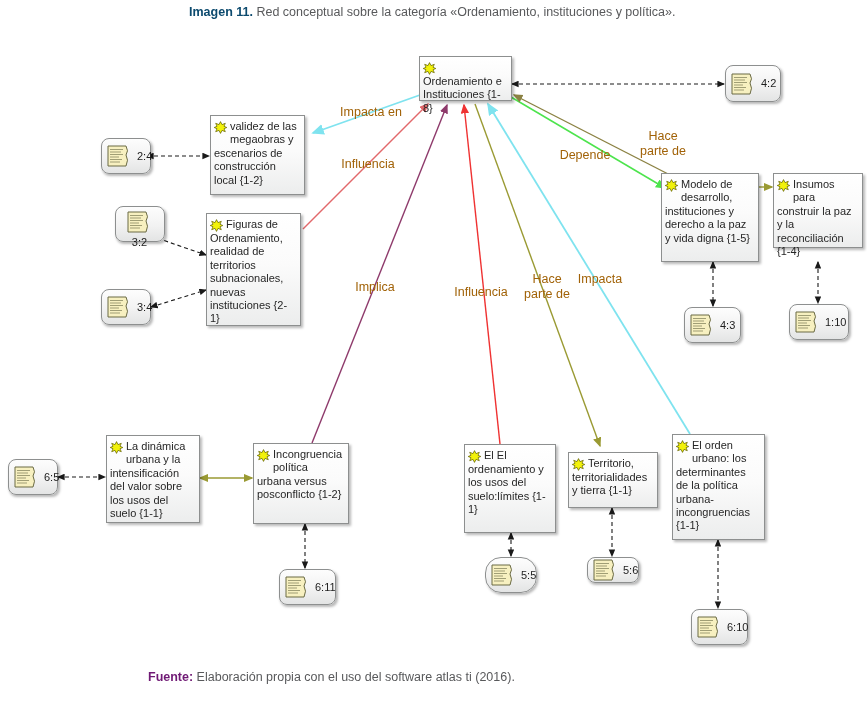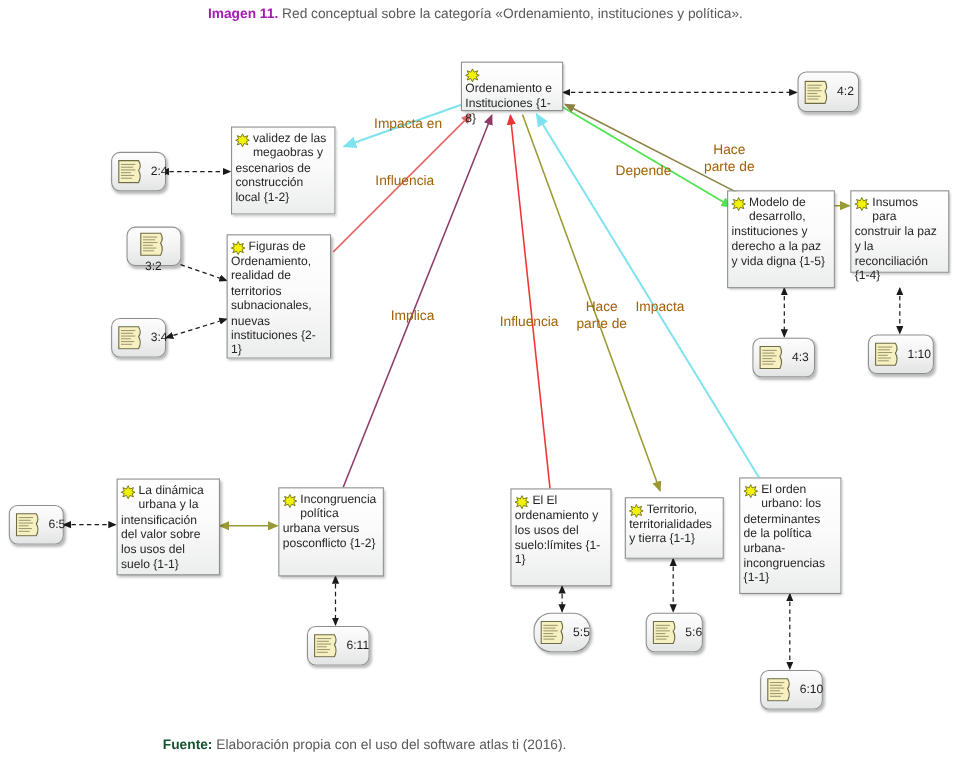--- a/index.html
+++ b/index.html
@@ -10,26 +10,26 @@
     -webkit-font-smoothing:antialiased;
     overflow:hidden;position:relative;
   }
   #stage{position:relative;width:867px;height:712px;}
 
   
   .caption{
     position:absolute;left:148px;top:4px;width:700px;
     font-size:12.5px;color:#58595b;line-height:1.3;
   }
-  .caption .lead{color:#a21caf;font-weight:bold;padding-left:41px;}
+  .caption .lead{color:#0c4a6e;font-weight:bold;padding-left:41px;}
   .source{
     position:absolute;left:148px;top:669px;width:700px;
     font-size:12.5px;color:#58595b;line-height:1.3;
   }
-  .source .lead{color:#14532d;font-weight:bold;}
+  .source .lead{color:#701a75;font-weight:bold;}
 
   
   #edges{position:absolute;left:0;top:0;width:867px;height:712px;pointer-events:none;}
 
   
   .node{
     position:absolute;box-sizing:border-box;
     background:linear-gradient(180deg,#ffffff 0%,#fbfbfb 45%,#eceded 100%);
     border:1px solid #8d8f8f;border-radius:0;
     box-shadow:1.5px 2px 2.5px rgba(0,0,0,.28);
@@ -364,21 +364,21 @@
           <line x1="3" y1="7" x2="14" y2="7"></line>
           <line x1="3" y1="9.5" x2="16" y2="9.5"></line>
           <line x1="3" y1="12" x2="12" y2="12"></line>
           <line x1="3" y1="14.5" x2="15" y2="14.5"></line>
           <line x1="3" y1="17" x2="13" y2="17"></line>
         </g>
       </svg>
     <span class="qlabel">5:5</span>
   </div>
 
-  <div class="qnode" style="left:587px;top:557px;width:52px;height:36px;">
+  <div class="qnode" style="left:587px;top:557px;width:52px;height:26px;">
     <svg width="26" height="22" viewBox="0 0 26 22">
         <path d="M1 1 H19 q3 5 0 9 q3 5 0 11 H1 Z" fill="#f7f0c0" stroke="#6b6b45" stroke-width="1"></path>
         <g stroke="#7a7a55" stroke-width="0.7">
           <line x1="3" y1="4.5" x2="16" y2="4.5"></line>
           <line x1="3" y1="7" x2="14" y2="7"></line>
           <line x1="3" y1="9.5" x2="16" y2="9.5"></line>
           <line x1="3" y1="12" x2="12" y2="12"></line>
           <line x1="3" y1="14.5" x2="15" y2="14.5"></line>
           <line x1="3" y1="17" x2="13" y2="17"></line>
         </g>

